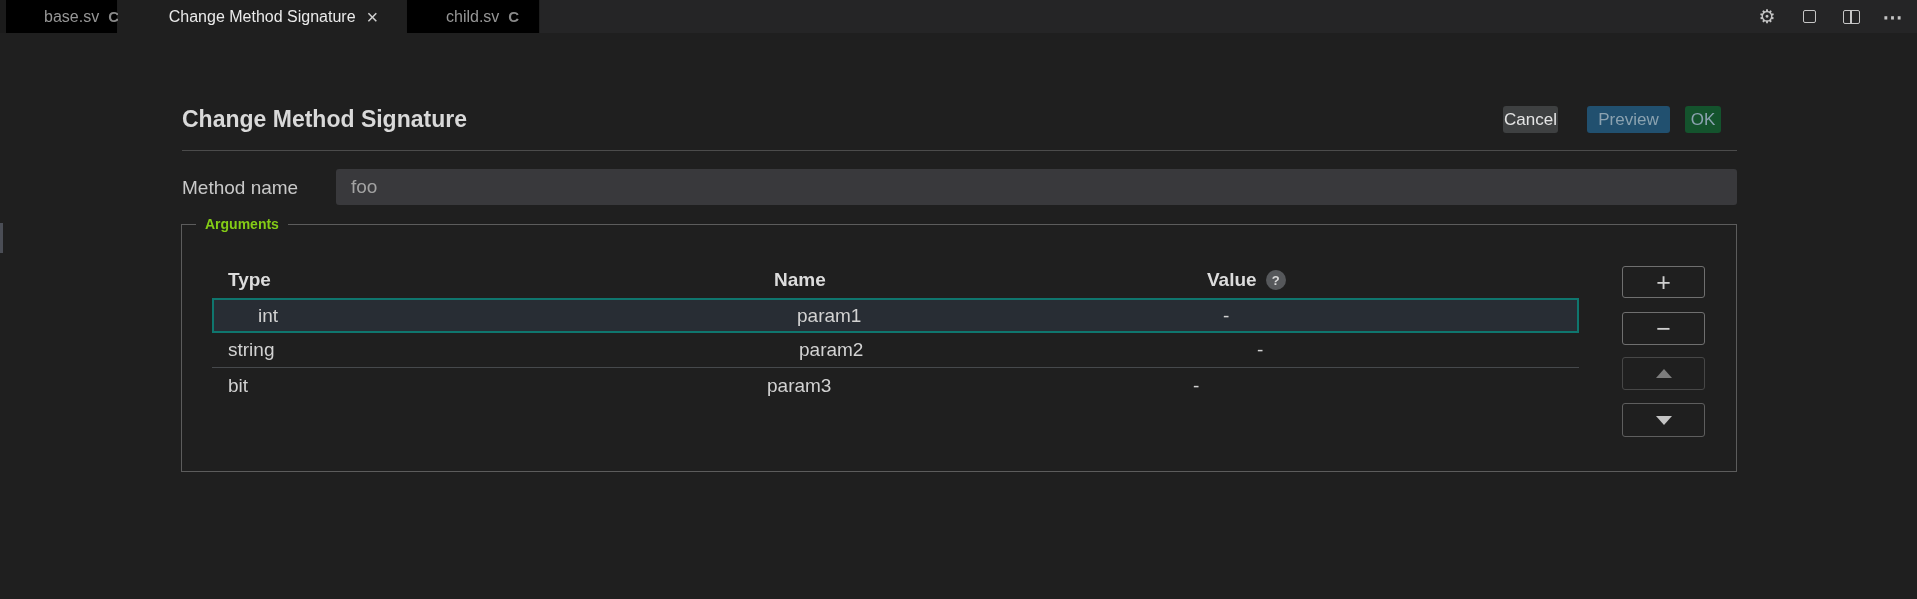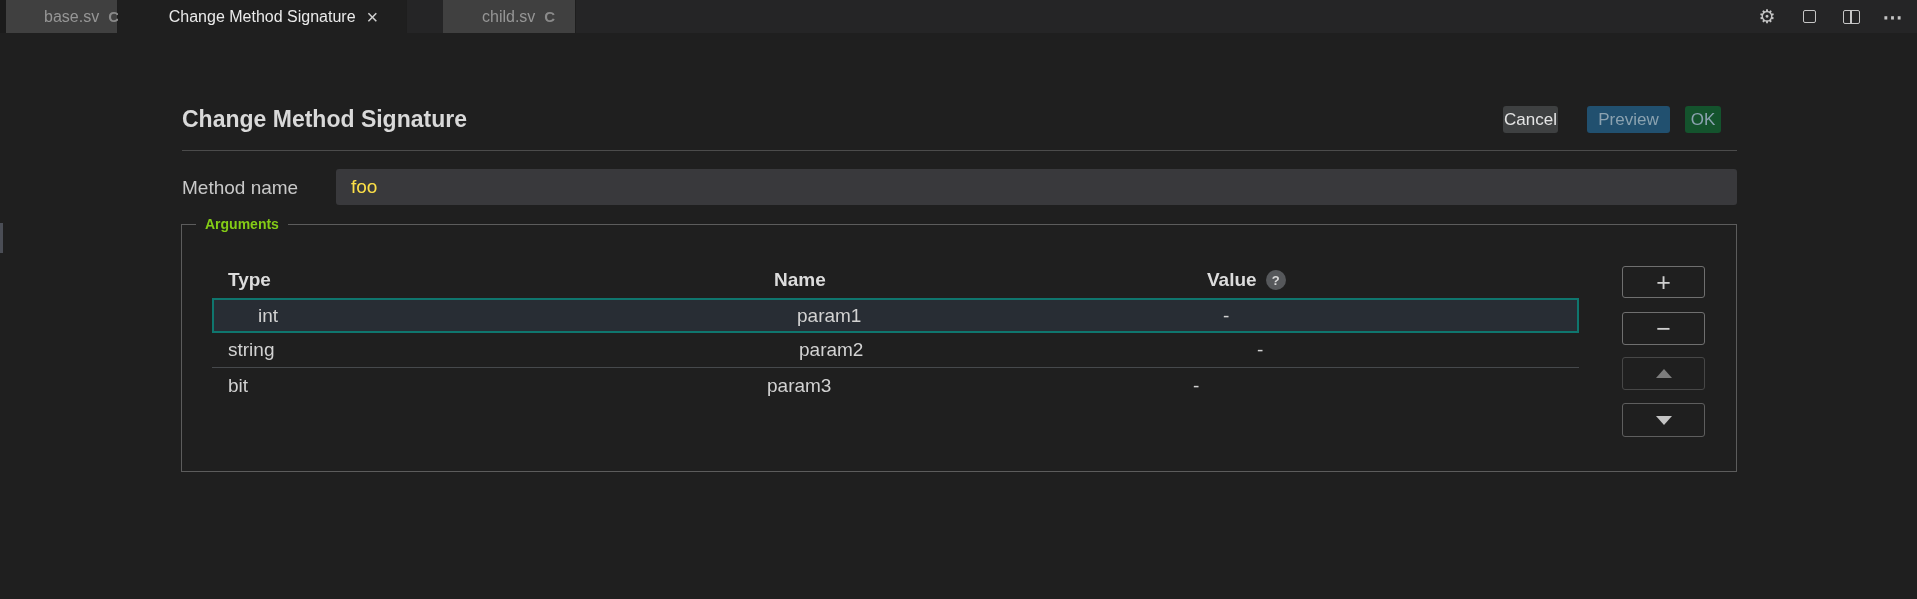--- a/index.html
+++ b/index.html
@@ -5,31 +5,31 @@
   * { margin:0; padding:0; box-sizing:border-box; }
   html,body { width:1917px; height:599px; background:#1f1f1f; overflow:hidden;
               font-family:"Liberation Sans", sans-serif; }
   .screen { position:relative; width:1917px; height:599px; background:#1f1f1f; }
 
   
   .tabbar { position:absolute; left:0; top:0; width:1917px; height:33px; background:#252526; }
   .tabbar-ledge { position:absolute; left:0; top:0; width:6px; height:33px; background:#1b1b1b; }
   .tab { position:absolute; top:0; height:33px; display:flex; align-items:center;
          font-size:16px; color:#969696; cursor:pointer; border-right:1px solid #1e1e1e; }
-  .tab.inactive { background:#404040; }
+  .tab.inactive { background:#000000; }
   .tab.active { background:#1f1f1f; color:#eaeaea; justify-content:center; }
   .tab-icon { display:inline-block; width:15px; height:13px; margin-right:8px; flex:0 0 auto; }
   .tab-icon .l { height:2px; background:#8f8f8f; margin-bottom:2px; border-radius:1px; }
   .tab.active .tab-icon .l { background:#cfcfcf; }
   .tab-icon .l1 { width:13px; } .tab-icon .l2 { width:10px; } .tab-icon .l3 { width:7px; }
   .tab-badge { margin-left:9px; font-size:15px; font-weight:bold; color:#8a8a8a; }
   .tab-close { margin-left:11px; font-size:20px; line-height:20px; color:#d0d0d0; cursor:pointer; }
   .tab1 { left:6px;  width:112px; padding-left:15px; }
   .tab2 { left:118px; width:289px; }
-  .tab3 { left:407px; width:133px; padding-left:16px;margin-left:36px; }
+  .tab3 { left:407px; width:133px; padding-left:16px; }
 
   .win-icons { position:absolute; right:14px; top:0; height:33px; display:flex;
                align-items:center; gap:22px; color:#c5c5c5; }
   .wi { display:flex; align-items:center; justify-content:center; width:20px; height:20px; cursor:pointer; }
   .gear-glyph { font-size:19px; line-height:19px; color:#c5c5c5; }
   .sq-box { width:13px; height:13px; border:1.6px solid #c5c5c5; border-radius:2px; }
   .split-box { width:17px; height:14px; border:1.6px solid #c5c5c5; border-radius:2px;
                display:flex; }
   .split-box .mid { width:1.6px; background:#c5c5c5; margin:0 auto; height:100%; }
   .more-glyph { font-size:20px; font-weight:bold; letter-spacing:1px; color:#c5c5c5; }
@@ -44,21 +44,21 @@
          display:flex; align-items:center; justify-content:center; }
   .btn-cancel  { left:1503px; width:55px; background:#3e4041; color:#e4e4e4; }
   .btn-preview { left:1587px; width:83px; background:#21506f; color:#8ba2b0; }
   .btn-ok      { left:1685px; width:36px; background:#14532d; color:#8ba2b0; }
 
   .title-sep { position:absolute; left:182px; top:150px; width:1555px; height:1px; background:#4b4b4b; }
 
   .mn-label { position:absolute; left:182px; top:177px; font-size:19px; color:#c9c9c9; }
   .mn-input { position:absolute; left:336px; top:169px; width:1401px; height:36px;
               background:#39393c; border:none; border-radius:3px; padding:0 15px;
-              font-family:"Liberation Sans", sans-serif; font-size:19px; color:#fde047; outline:none; }
+              font-family:"Liberation Sans", sans-serif; font-size:19px; color:#a3a3a3; outline:none; }
 
   .args-fieldset { position:absolute; left:181px; top:216px; width:1556px; height:256px;
                    border:1px solid #5c5c5c; }
   .args-fieldset legend { margin-left:14px; padding:0 9px; font-size:14px; font-weight:bold; color:#84cc16; }
 
   
   .args-table { position:absolute; left:212px; top:262px; width:1367px; }
   .trow { display:flex; align-items:center; height:35px; }
   .trow.header { height:36px; font-weight:bold; color:#dcdcdc;gap:7px; }
   .trow .c1 { width:539px; padding-left:16px; }

